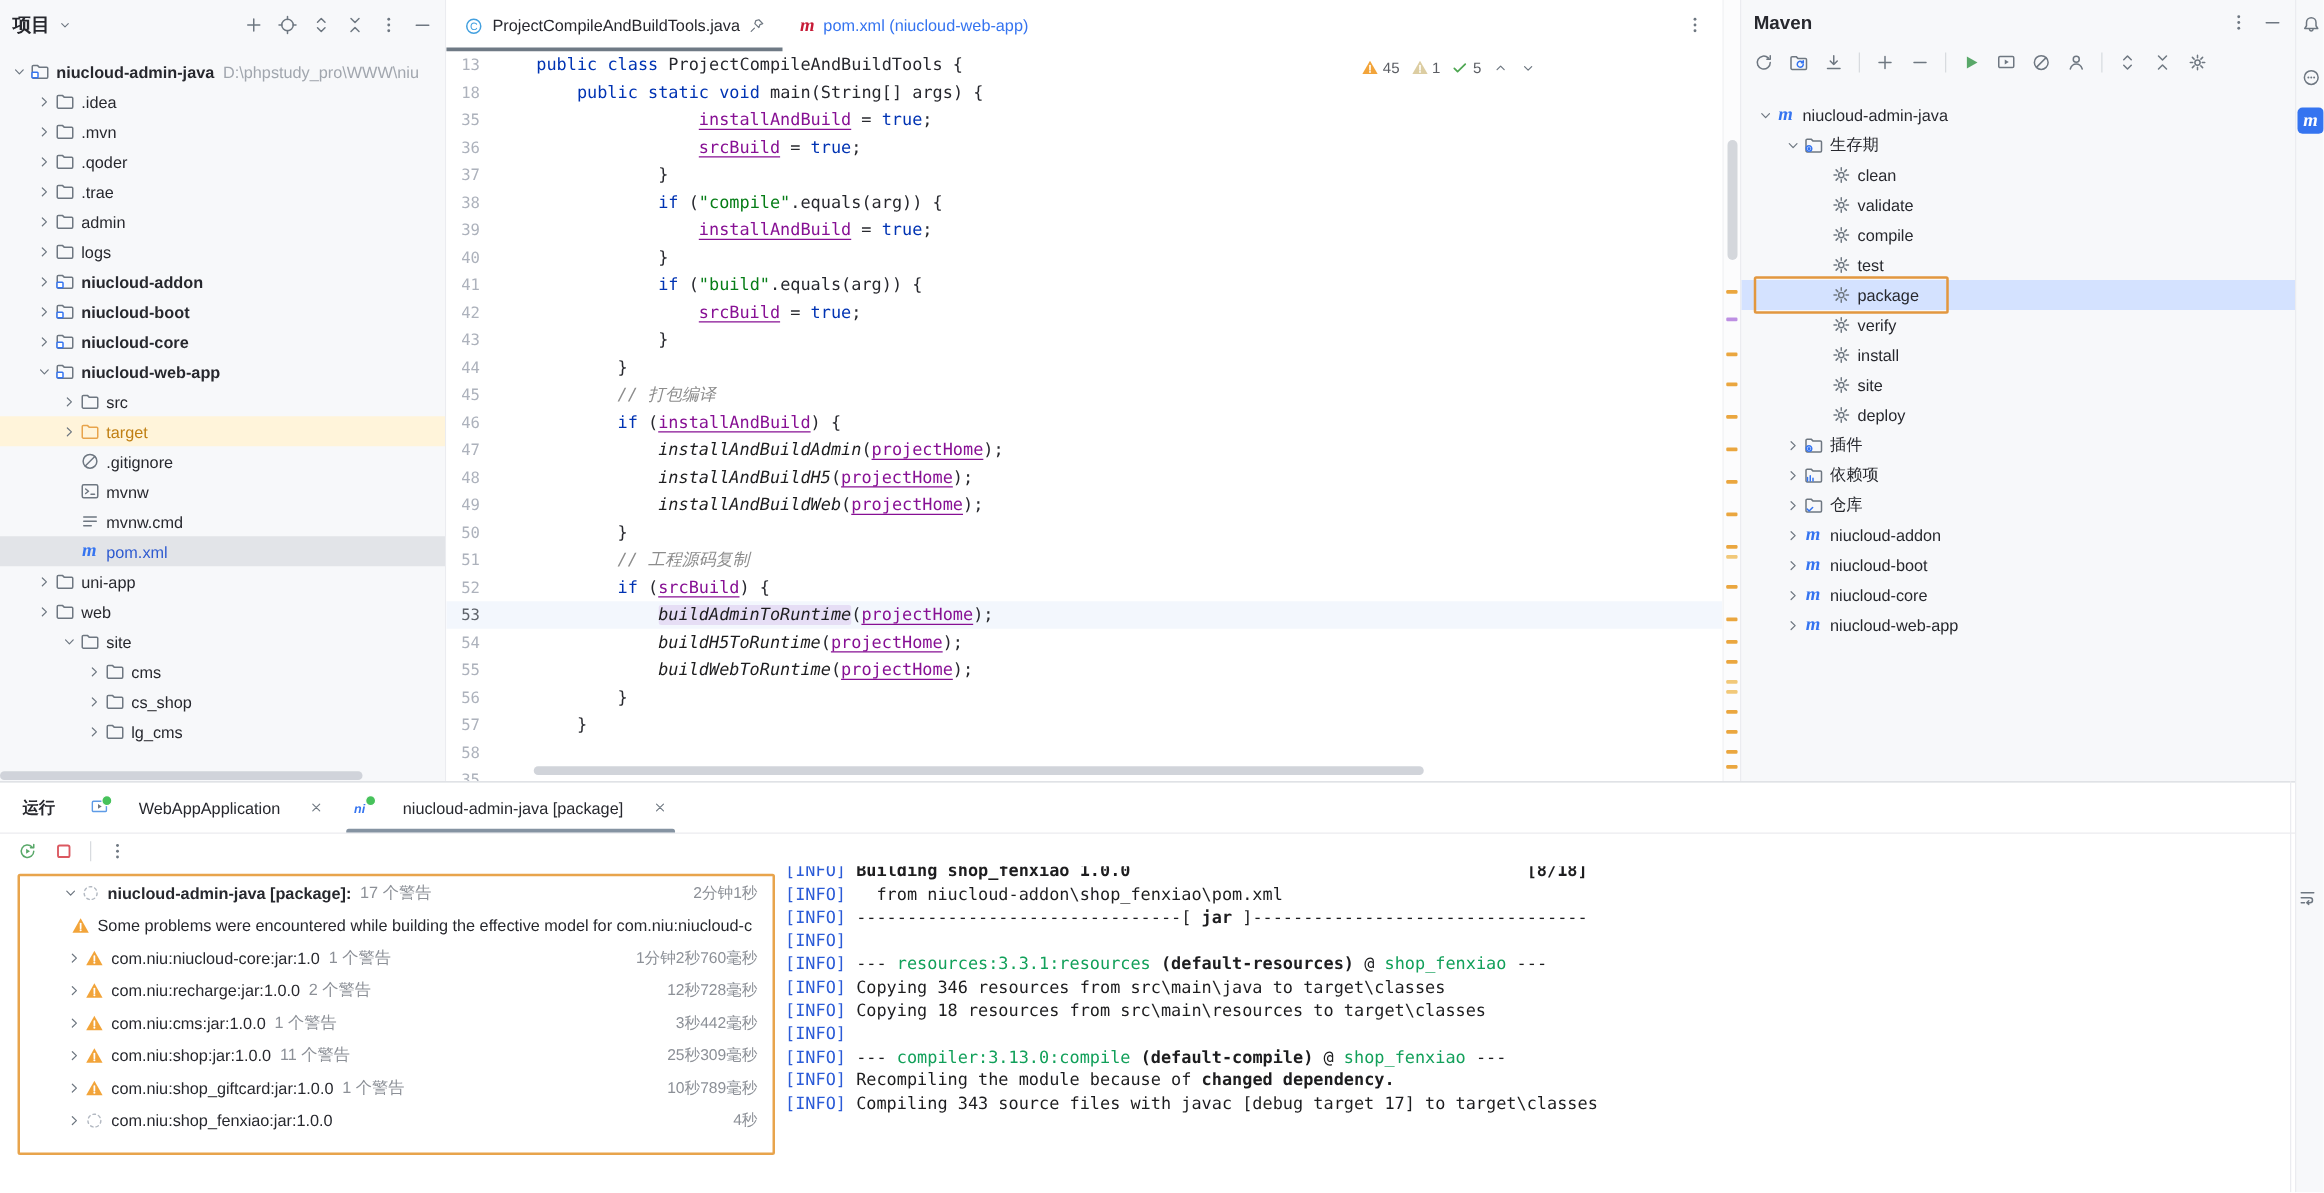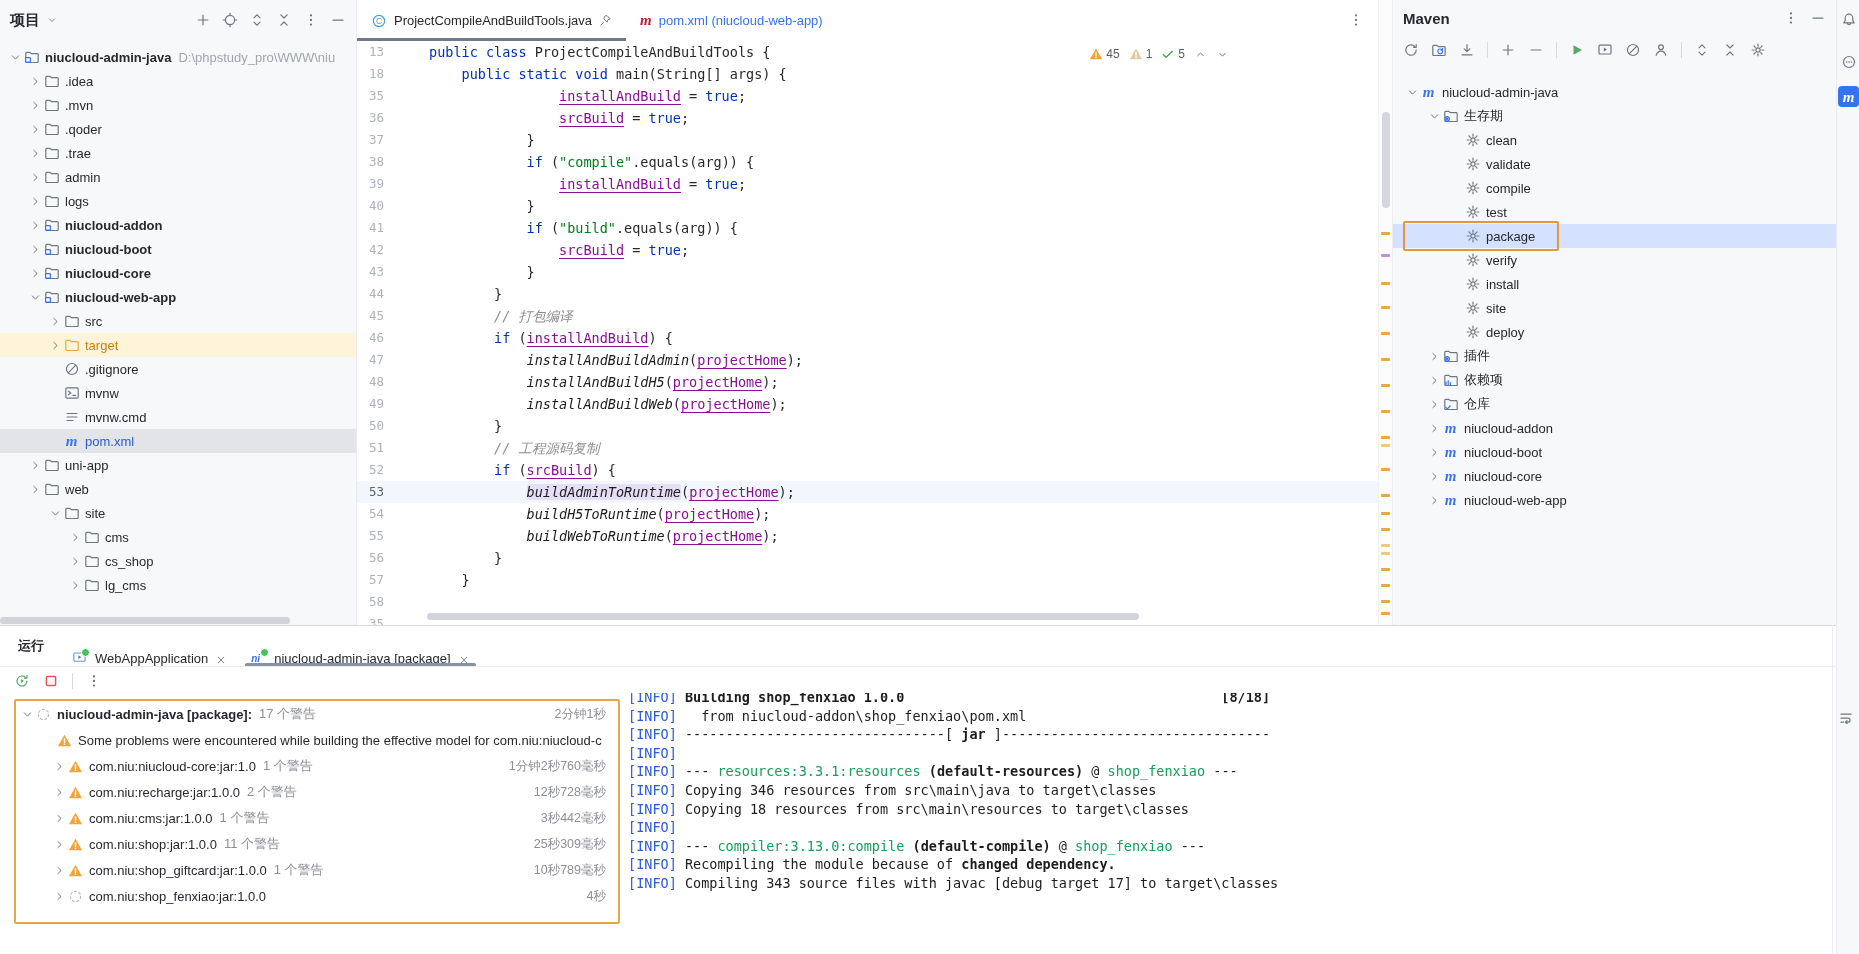--- a/index.html
+++ b/index.html
@@ -56,21 +56,21 @@
   .annot{position:absolute;border:2px solid #E2973F;border-radius:2px;pointer-events:none;z-index:6}
   
   .rstripe{position:absolute;left:1836px;top:0;width:23px;height:954px;background:#F7F8FA;border-left:1px solid #EBECF0}
   .rs-ic{position:absolute;left:3px;width:17px;height:17px;display:flex;align-items:center;justify-content:center;cursor:pointer}
   .maven-active{position:absolute;left:1px;width:21px;height:21px;border-radius:4px;background:#3574F0;color:#fff;
       display:flex;align-items:center;justify-content:center;cursor:pointer}
   
   .bottom{position:absolute;left:0;top:625px;width:1836px;height:329px;background:#fff;border-top:1px solid #D6D9DE}
   .btabs{height:40px;display:flex;align-items:stretch;border-bottom:1px solid #EBECF0}
   .run-label{display:flex;align-items:center;font-weight:bold;padding:0 16px 0 18px}
-  .btab{display:flex;align-items:flex-end;gap:7px;padding:0 12px;position:relative;cursor:pointer;color:#27282E}
+  .btab{display:flex;align-items:center;gap:23px;padding:0 12px;position:relative;cursor:pointer;color:#27282E}
   .btab.active::after{content:"";position:absolute;left:6px;right:6px;bottom:0;height:3px;border-radius:2px 2px 0 0;background:#8593A2}
   .runicon{position:relative;width:16px;height:16px;flex:none}
   .rundot{position:absolute;right:-2px;top:-2px;width:7px;height:7px;border-radius:50%;background:#47C25B;border:1.5px solid #fff}
   .niico{color:#3574F0;font-weight:bold;font-style:italic;font-size:10px;line-height:14px}
   .btoolbar{height:27px;display:flex;align-items:center;gap:13px;padding:0 14px}
   .btoolbar .sep{width:1px;height:16px;background:#D8DBDF}
   .buildbox{position:absolute;left:14px;top:73px;width:602px;height:221px;border:2px solid #E8A44C;border-radius:2px;background:#fff;overflow:hidden}
   .brow{height:26px;display:flex;align-items:center;white-space:nowrap}
   .brow .chev{width:15px;display:flex;justify-content:center;flex:none}
   .brow .tico{width:16px;margin-right:6px;display:flex;justify-content:center;flex:none}
@@ -896,21 +896,21 @@
         <span class="sep"></span>
         <span class="ib">
           <svg width="16" height="16" viewBox="0 0 16 16" fill="none" stroke="#6E7781" stroke-width="1.2" stroke-linecap="round" stroke-linejoin="round">
             <circle cx="8" cy="3.4" r="1.15" fill="#6E7781" stroke="none"></circle>
             <circle cx="8" cy="8" r="1.15" fill="#6E7781" stroke="none"></circle>
             <circle cx="8" cy="12.6" r="1.15" fill="#6E7781" stroke="none"></circle>
           </svg>
         </span>
       </div>
     <div class="buildbox" id="build-box">
-        <div class="brow" style="padding-left:4px">
+        <div class="brow" style="padding-left:33px">
           <span class="chev">
             <svg width="13" height="13" viewBox="0 0 16 16" fill="none" stroke="#6E7781" stroke-width="1.2" stroke-linecap="round" stroke-linejoin="round">
               <path d="M4.2 6 8 10l3.8-4"></path>
             </svg>
           </span>
           <span class="tico">
             <svg width="15" height="15" viewBox="0 0 16 16" fill="none" stroke="#6E7781" stroke-width="1.2" stroke-linecap="round" stroke-linejoin="round">
               <circle cx="8" cy="8" r="5.5" stroke="#B3B9C2" stroke-dasharray="2.2 2.6"></circle>
             </svg>
           </span>

